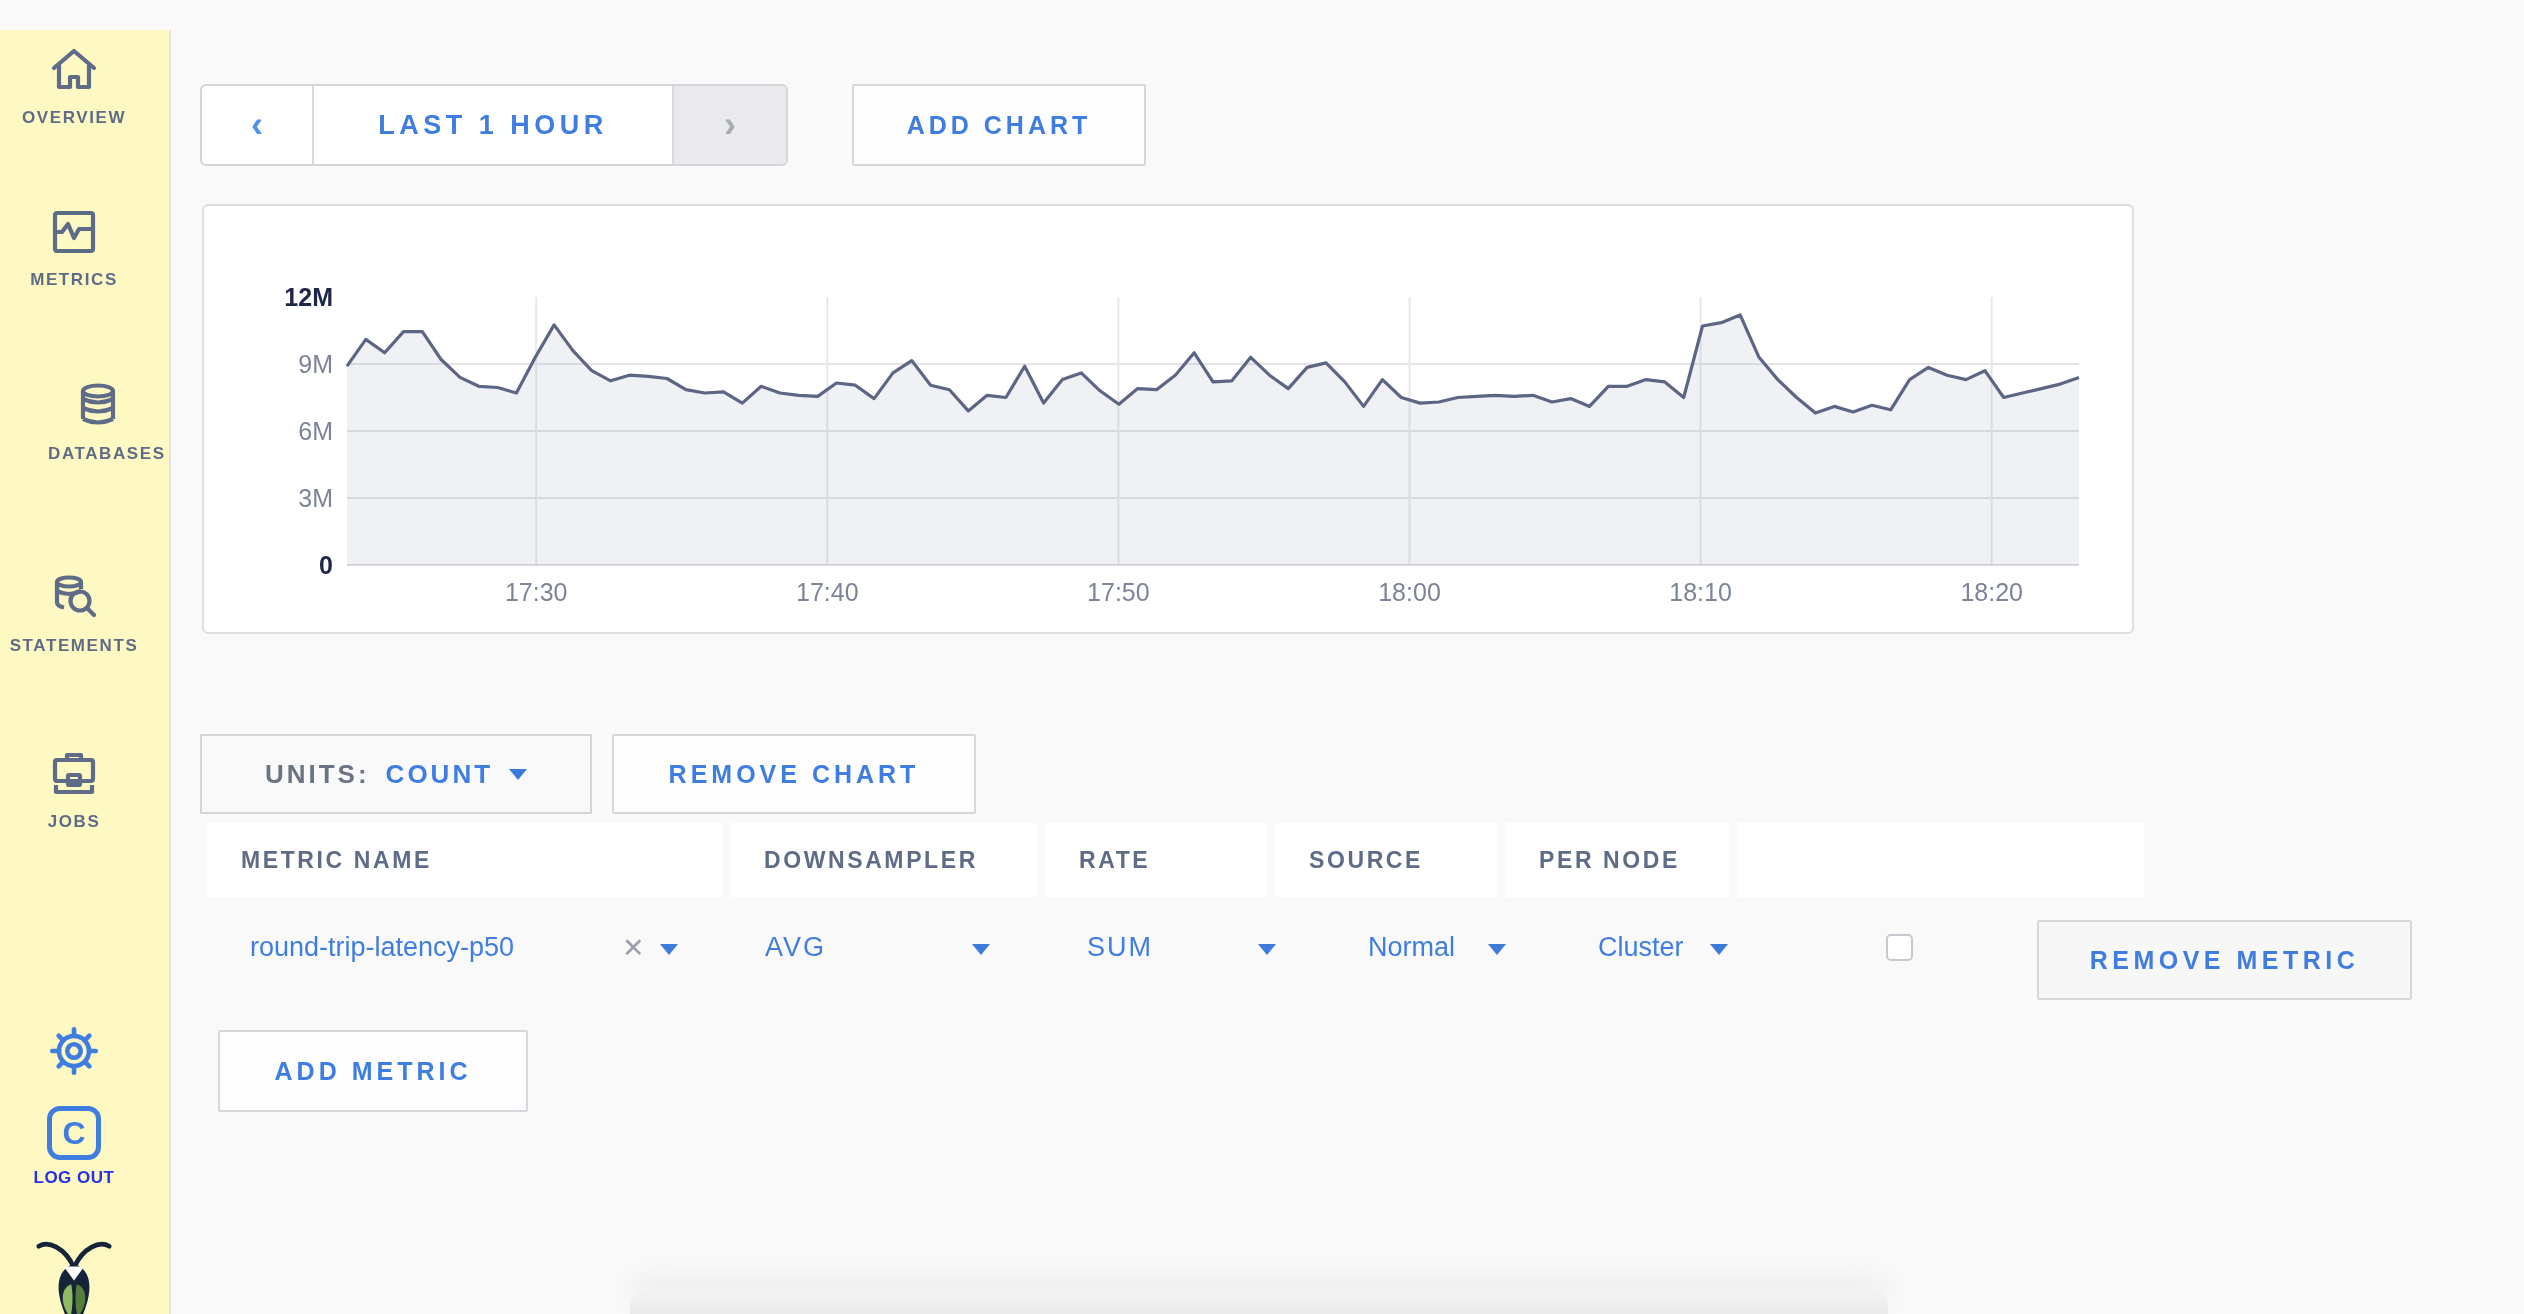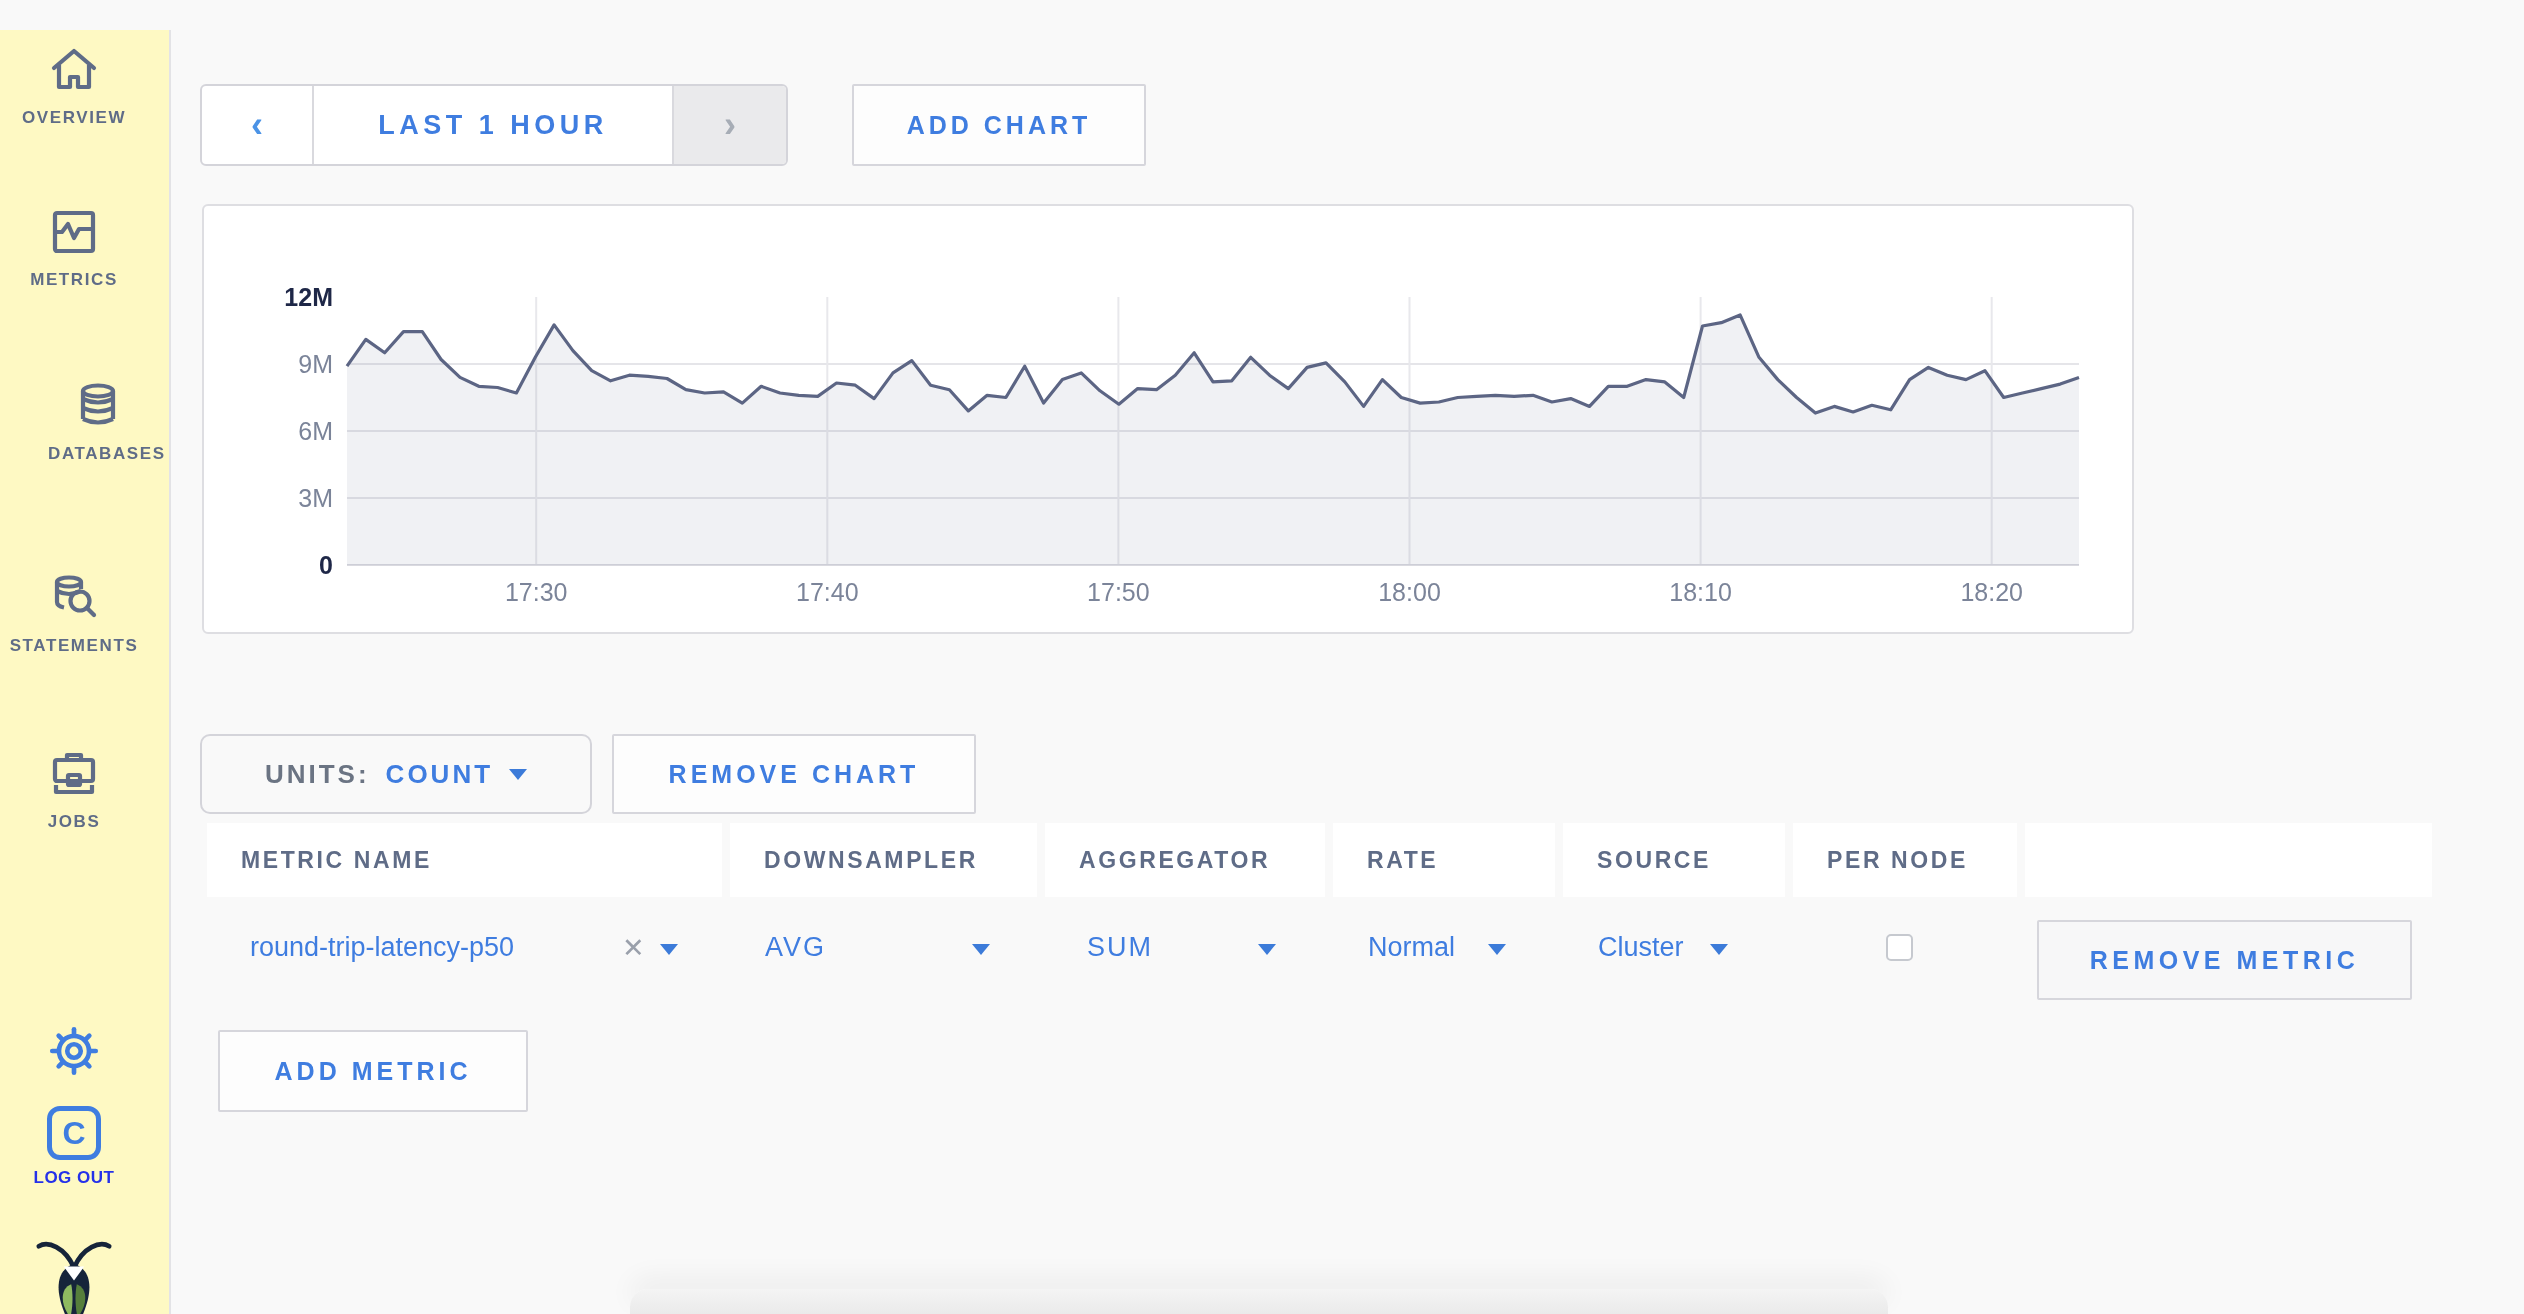--- a/index.html
+++ b/index.html
@@ -36,21 +36,21 @@
   #remove-metric-btn { left:2037px; top:908px; width:375px; height:80px; background:#f7f7f8; letter-spacing:4.5px;margin-top:12px; }
 
   
   #chart-card { position:absolute; left:202px; top:204px; width:1932px; height:430px; background:#fff;
                 border:2px solid #dedee2; border-radius:6px; }
   #chart-svg { position:absolute; left:0; top:0; width:1932px; height:430px; }
   #chart-svg text { font-family:"Liberation Sans","DejaVu Sans",sans-serif; }
 
   
   #units-dropdown { position:absolute; left:200px; top:734px; width:392px; height:80px; border:2px solid #d4d4da;
-                    border-radius:10px; display:flex; align-items:center; justify-content:center; gap:16px; cursor:pointer; }
+                    border-radius:1px; display:flex; align-items:center; justify-content:center; gap:16px; cursor:pointer; }
   #units-label { color:#6b7483; font-size:26px; font-weight:bold; letter-spacing:3px; }
   #units-value { color:#3f7de0; font-size:26px; font-weight:bold; letter-spacing:3px; }
   .caret { width:0; height:0; border-left:9px solid transparent; border-right:9px solid transparent;
            border-top:11px solid #3c7bd9; display:inline-block; cursor:pointer; }
 
   
   #table-header { position:absolute; left:207px; top:823px; height:74px; display:flex; gap:8px; }
   .th-cell { background:#fff; height:74px; display:flex; align-items:center; padding-left:34px;
              color:#5f6c87; font-size:23px; font-weight:bold; letter-spacing:2.6px; }
   .row-text { position:absolute; color:#3f7de0; font-size:27px; cursor:pointer; }
@@ -201,21 +201,20 @@
   <div id="units-dropdown">
     <span id="units-label">UNITS:</span>
     <span id="units-value">COUNT</span>
     <span class="caret"></span>
   </div>
   <div id="remove-chart-btn" class="btn">REMOVE CHART</div>
 
   <div id="table-header">
     <div class="th-cell" style="width:515px;">METRIC NAME</div>
     <div class="th-cell" style="width:307px;">DOWNSAMPLER</div>
-    <div class="th-cell" style="width:280px;">AGGREGATOR</div>
     <div class="th-cell" style="width:222px;">RATE</div>
     <div class="th-cell" style="width:222px;">SOURCE</div>
     <div class="th-cell" style="width:224px;">PER NODE</div>
     <div class="th-cell" style="width:407px;"></div>
   </div>
 
   <div>
     <span class="row-text" style="left:250px; top:932px;">round-trip-latency-p50</span>
     <span id="metric-clear" style="left:622px; top:932px;">✕</span>
     <span class="caret row-caret" style="left:660px; top:944px;"></span>

